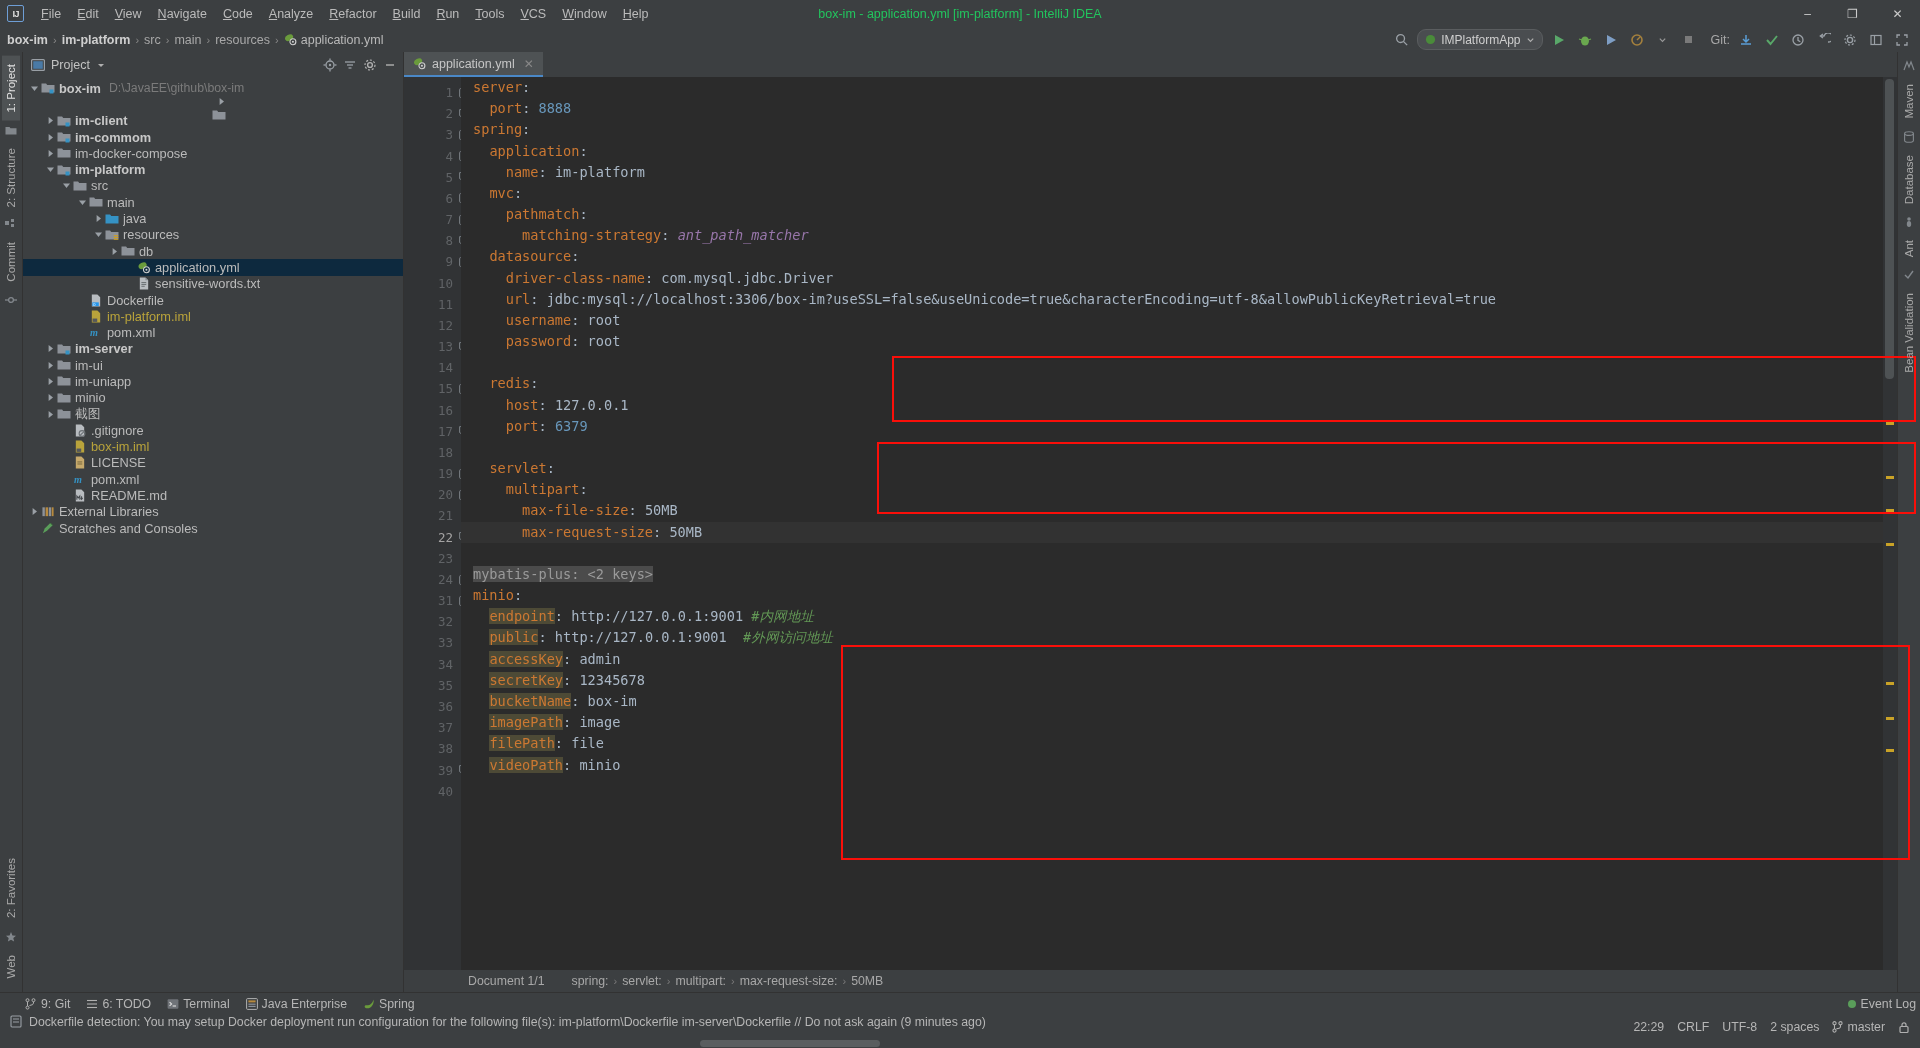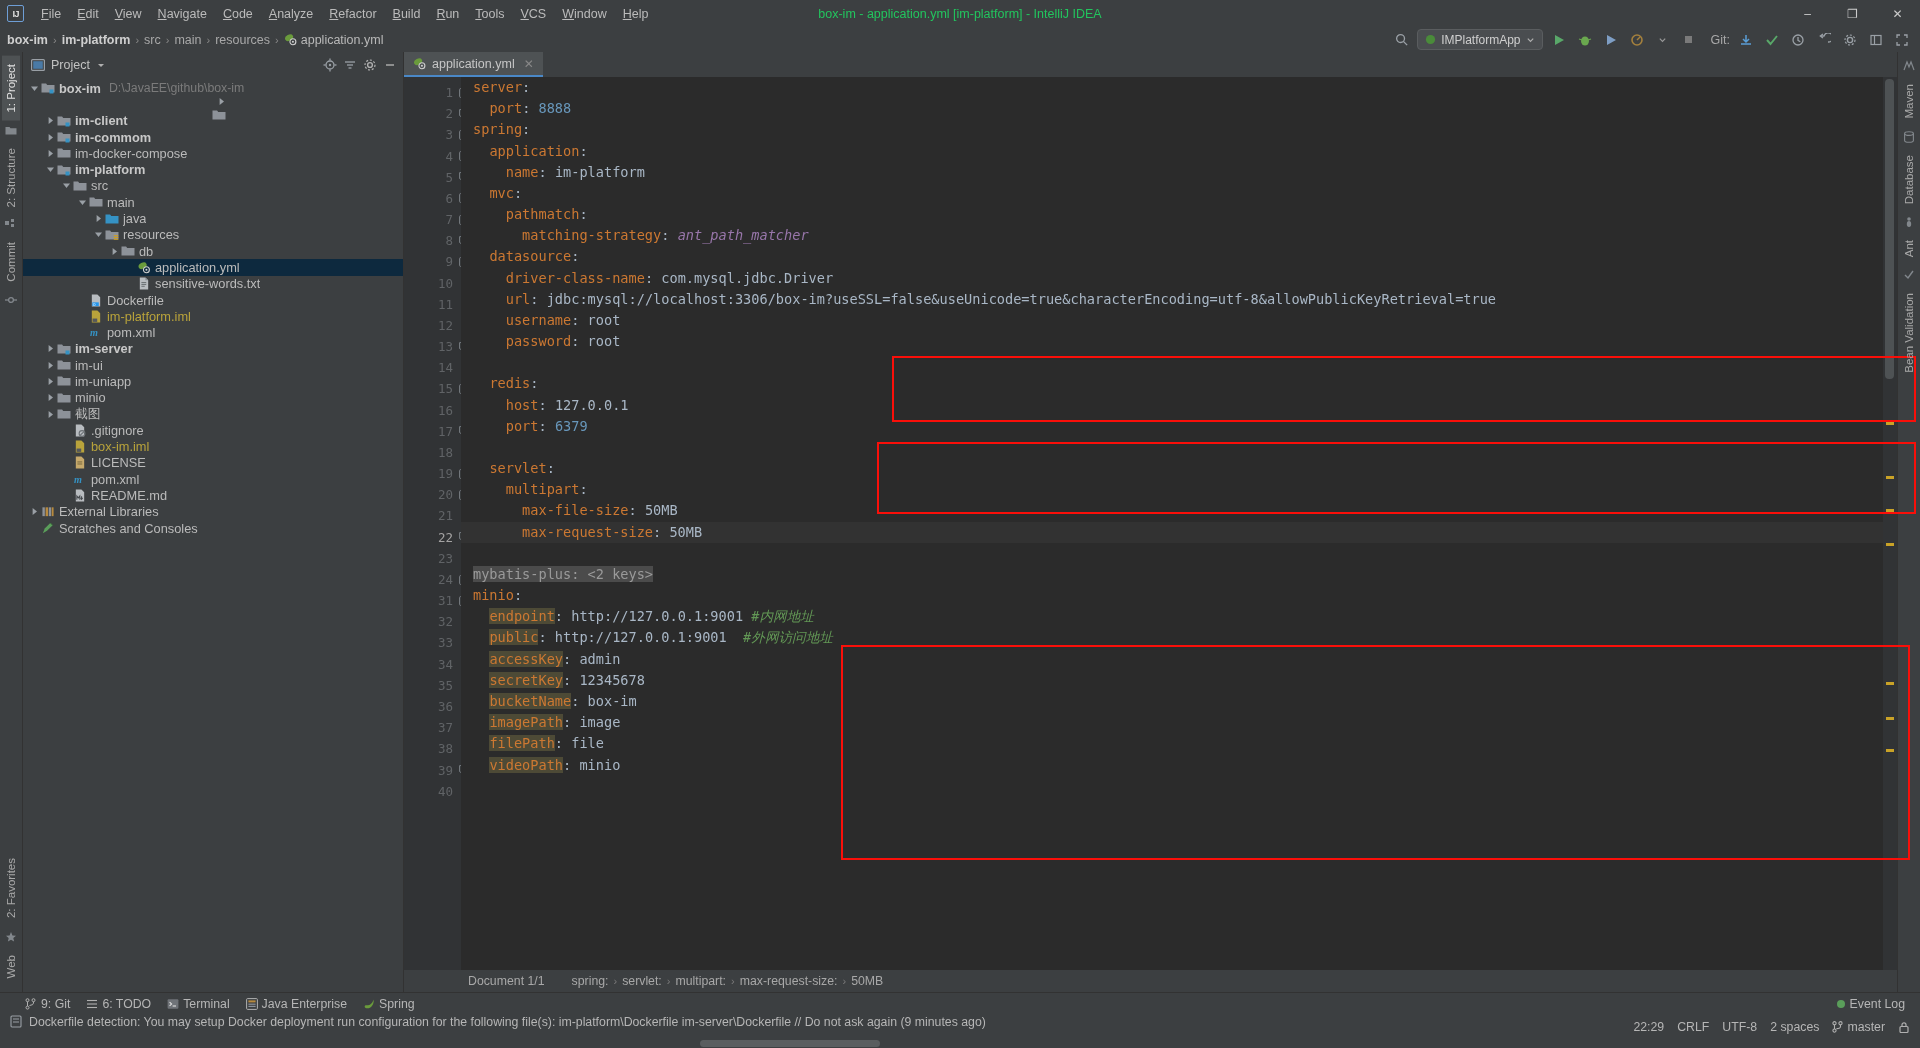--- a/index.html
+++ b/index.html
@@ -39,21 +39,21 @@
     padding-left: 7px; font-size: 12.5px; flex: 0 0 25px; position: relative;
   }
   .crumb { color: #a8a8a8; white-space: nowrap; }
   .crumb.bold { color: #cfcfcf; font-weight: bold; }
   .crumb-sep { color: #888; margin: 0 5px; font-size: 11px; }
   .crumb-file { display: flex; align-items: center; gap: 4px; color: #b9b9b9; }
 
   .nav-right { margin-left: auto; display: flex; align-items: center; gap: 6px; padding-right: 8px; }
   .runconfig {
     display: flex; align-items: center; gap: 5px; background: #4a4d50; border: 1px solid #5a5d5f;
-    border-radius: 4px; height: 21px; padding: 0 7px; font-size: 12px; color: #cfcfcf;
+    border-radius: 9px; height: 21px; padding: 0 7px; font-size: 12px; color: #cfcfcf;
   }
   .icon-btn { width: 20px; height: 20px; display:flex; align-items:center; justify-content:center; border-radius:3px; }
   .git-label { font-size: 12.5px; color: #a8a8a8; margin-left: 6px; }
 
   
   .body { flex: 1 1 auto; display: flex; min-height: 0; }
 
   
   .vstrip {
     width: 23px; background: #3c3f41; border-right: 1px solid #323232;
@@ -154,21 +154,21 @@
   }
   .ed-breadcrumb .sep { color: #7a7a7a; font-size: 11px; }
 
   
   .toolbar-bottom {
     height: 23px; background: #3c3f41; display: flex; align-items: center;
     gap: 16px; padding-left: 25px; font-size: 12.3px; color: #b6b6b6; flex: 0 0 23px;
     border-top: 1px solid #323232;
   }
   .tb-item { display: flex; align-items: center; gap: 4px; }
-  .tb-right { margin-left: auto; display: flex; align-items: center; gap: 8px; padding-right: 15px; }
+  .tb-right { margin-left: auto; display: flex; align-items: center; gap: 8px; padding-right: 4px; }
   .event-log { display: flex; align-items: center; gap: 5px; }
   .dot-green { width: 8px; height: 8px; border-radius: 50%; background: #5a9e5a; display:inline-block;}
 
   
   .statusbar {
     height: 24px; background: #3c3f41; display: flex; 
     font-size: 12.3px; color: #b6b6b6; padding-left: 10px; flex: 0 0 24px;
   }
   .status-right { margin-left: auto; display: flex; align-items: center; gap: 13px; padding-right: 10px; }
   .status-right .seg { white-space: nowrap; }

